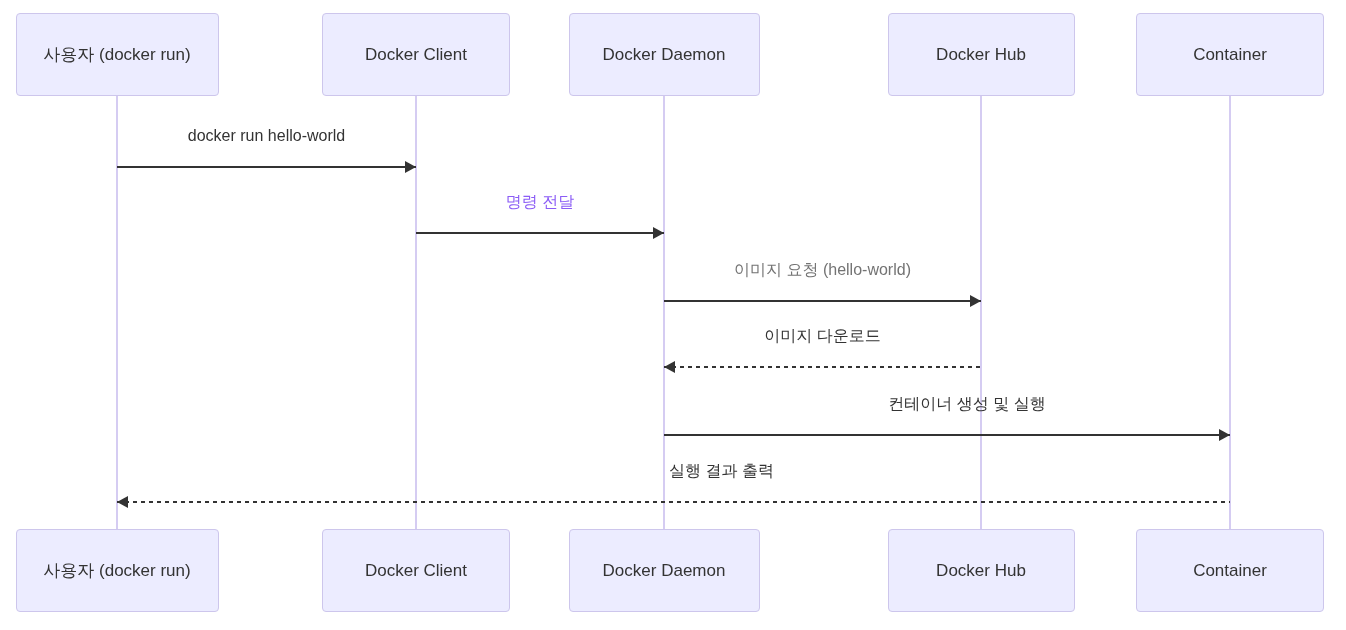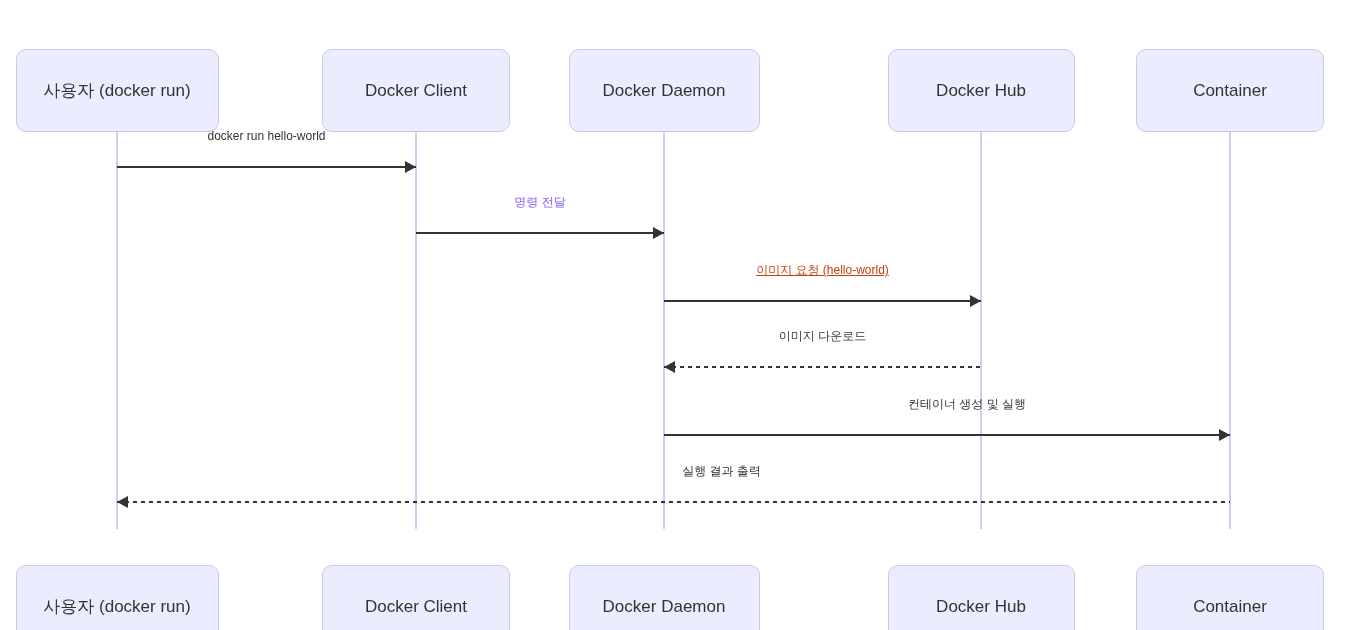--- a/index.html
+++ b/index.html
@@ -11,42 +11,41 @@
   #stage {
     position: relative;
     width: 1346px;
     height: 630px;
     background: #ffffff;
     overflow: hidden;
   }
   .actor-box {
     position: absolute;
     box-sizing: border-box;
-    border-radius: 10px;
+    border-radius: 4px;
     display: flex;
     align-items: center;
     justify-content: center;
     font-size: 17px;
     white-space: nowrap;
-    margin-top: 36px;
   }
   .actor-label {
     display: block;
   }
   .lifeline {
     position: absolute;
   }
   .msg-line {
     position: absolute;
     height: 2px;
   }
   .msg-label {
     position: absolute;
     transform: translateX(-50%);
-    font-size: 12px;
+    font-size: 16px;
     line-height: 20px;
     white-space: nowrap;
   }
   .arrowhead {
     position: absolute;
     width: 0;
     height: 0;
     border-top: 6px solid transparent;
     border-bottom: 6px solid transparent;
   }
@@ -91,21 +90,21 @@
       <span class="actor-label">Container</span>
     </div>
     <div class="msg-line" style="left: 117px; top: 166px; width: 299px; background: rgb(51, 51, 51);"></div>
     <div class="arrowhead" style="top: 161px; border-left: 11px solid rgb(51, 51, 51); left: 405px;"></div>
     <div class="msg-label" style="left: 266.5px; top: 126px; color: rgb(51, 51, 51);">docker run hello-world</div>
     <div class="msg-line" style="left: 416px; top: 232px; width: 248px; background: rgb(51, 51, 51);"></div>
     <div class="arrowhead" style="top: 227px; border-left: 11px solid rgb(51, 51, 51); left: 653px;"></div>
     <div class="msg-label" style="left: 540px; top: 192px; color: #8b5cf6;">명령 전달</div>
     <div class="msg-line" style="left: 664px; top: 300px; width: 317px; background: rgb(51, 51, 51);"></div>
     <div class="arrowhead" style="top: 295px; border-left: 11px solid rgb(51, 51, 51); left: 970px;"></div>
-    <div class="msg-label" style="left: 822.5px; top: 260px; color: #c2410c; text-decoration: underline;">이미지 요청 (hello-world)</div>
+    <div class="msg-label" style="left: 822.5px; top: 260px; color: #737373;">이미지 요청 (hello-world)</div>
     <div class="msg-line" style="left: 664px; top: 366px; width: 317px; background: repeating-linear-gradient(to right, rgb(51, 51, 51) 0px, rgb(51, 51, 51) 4px, transparent 4px, transparent 8px);"></div>
     <div class="arrowhead" style="top: 361px; border-right: 11px solid rgb(51, 51, 51); left: 664px;"></div>
     <div class="msg-label" style="left: 822.5px; top: 326px; color: rgb(51, 51, 51);">이미지 다운로드</div>
     <div class="msg-line" style="left: 664px; top: 434px; width: 566px; background: rgb(51, 51, 51);"></div>
     <div class="arrowhead" style="top: 429px; border-left: 11px solid rgb(51, 51, 51); left: 1219px;"></div>
     <div class="msg-label" style="left: 947px; top: 394px; color: rgb(51, 51, 51); margin-left: 20px;">컨테이너 생성 및 실행</div>
     <div class="msg-line" style="left: 117px; top: 501px; width: 1113px; background: repeating-linear-gradient(to right, rgb(51, 51, 51) 0px, rgb(51, 51, 51) 4px, transparent 4px, transparent 8px);"></div>
     <div class="arrowhead" style="top: 496px; border-right: 11px solid rgb(51, 51, 51); left: 117px;"></div>
     <div class="msg-label" style="left: 673.5px; top: 461px; color: rgb(51, 51, 51); margin-left: 48px;">실행 결과 출력</div>
   </div>

